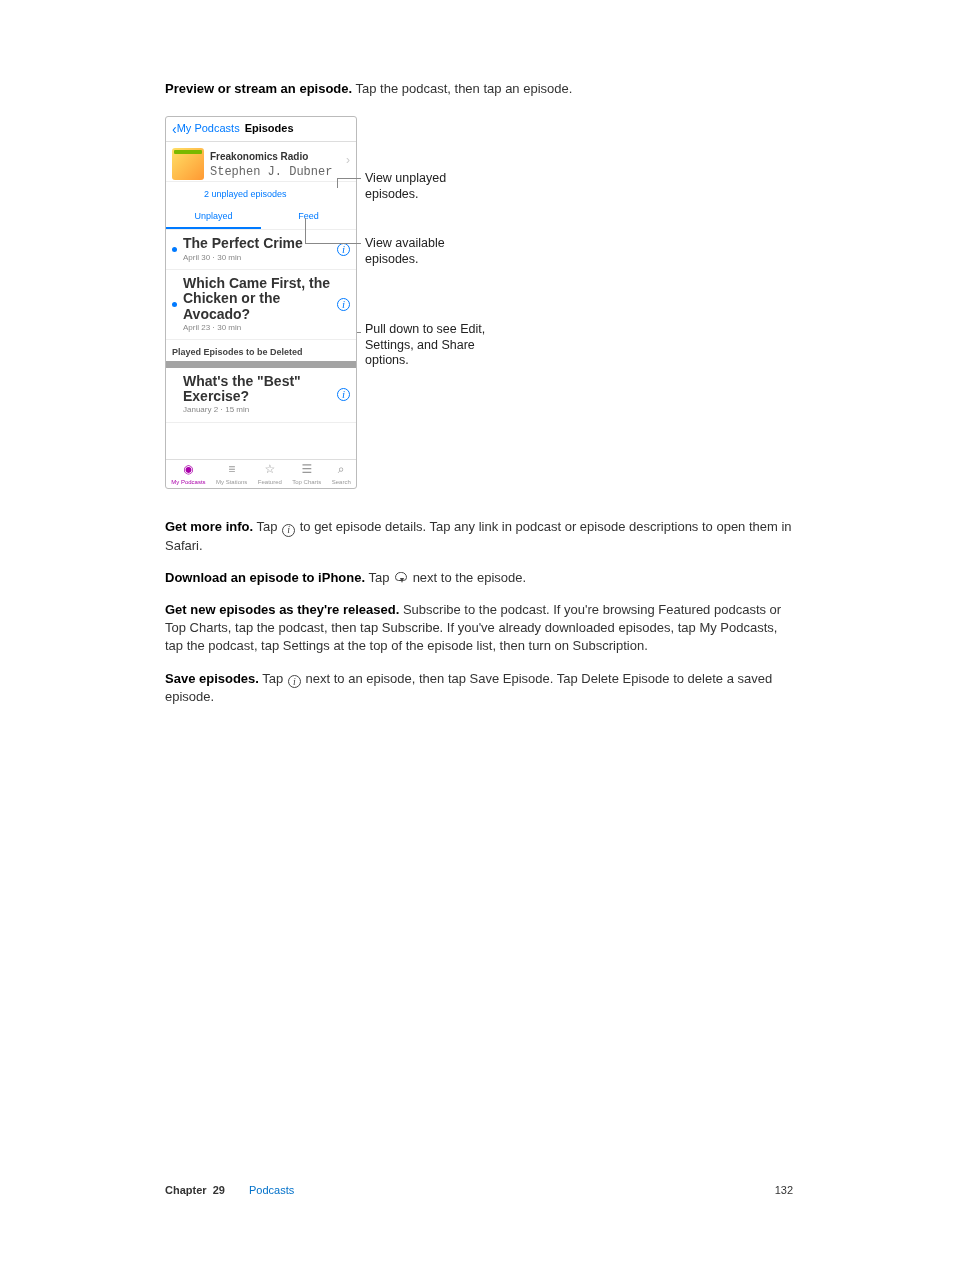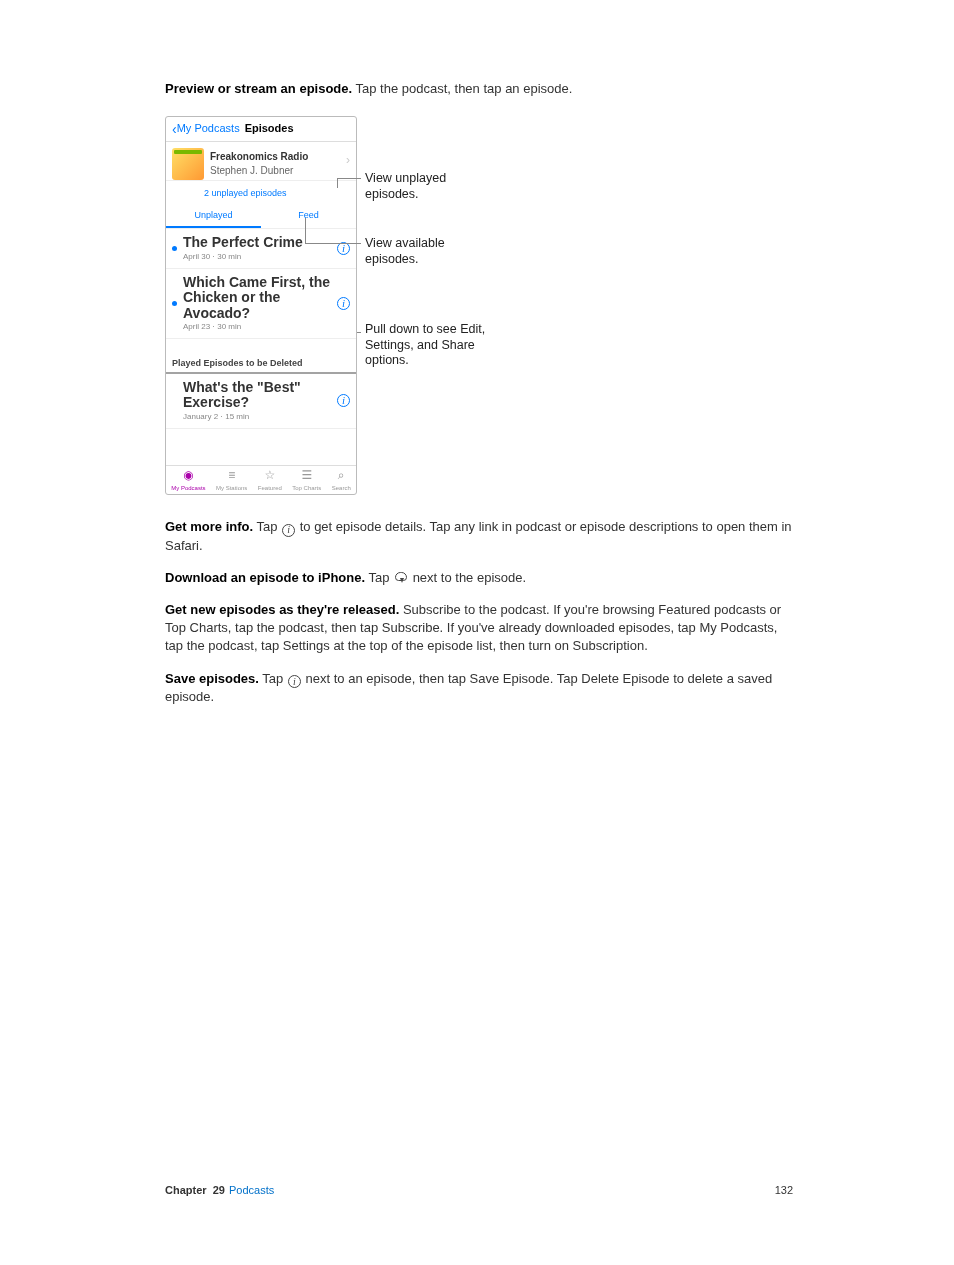--- a/index.html
+++ b/index.html
@@ -94,22 +94,23 @@
   }
   .pod-head-text {
     flex: 1;
     padding-top: 2px;
   }
   .pod-title {
     font-weight: 700;
     font-size: 10px;
   }
   .pod-author {
-    font-size: 10px;
+    font-size: 12px;
     color: #666;
+    font-family: Liberation Mono, monospace;
   }
   .pod-unplayed {
     color: #007aff;
     font-size: 9px;
     padding: 6px 0 4px 38px;
   }
   .pod-chev {
     position: absolute;
     right: 6px;
     top: 10px;
@@ -170,22 +171,21 @@
     align-items: center;
     justify-content: center;
     font-family: Georgia, serif;
     font-style: italic;
   }
   .sect-head {
     font-size: 9px;
     font-weight: 700;
     padding: 6px 6px 2px 6px;
     color: #444;
-    border-bottom: 2px solid #a3a3a3;
-    margin-top: 12px;
+    border-bottom: 7px solid #a3a3a3;
   }
   .tabbar {
     display: flex;
     justify-content: space-around;
     align-items: flex-end;
     padding: 3px 0 2px;
     border-top: 1px solid #ddd;
     margin-top: 36px;
   }
   .tab {
@@ -228,21 +228,21 @@
     width: 1px;
   }
   .footer {
     position: absolute;
     left: 165px;
     bottom: 69px;
     width: 628px;
     font-size: 11px;
     display: flex;
     align-items: baseline;
-    gap: 4px;
+    gap: 24px;
     color: #333;
   }
   .footer .chapnum {
     font-weight: 600;
   }
   .footer .chaptitle {
     color: #0070c9;
   }
   .footer .pagenum {
     margin-left: auto;

